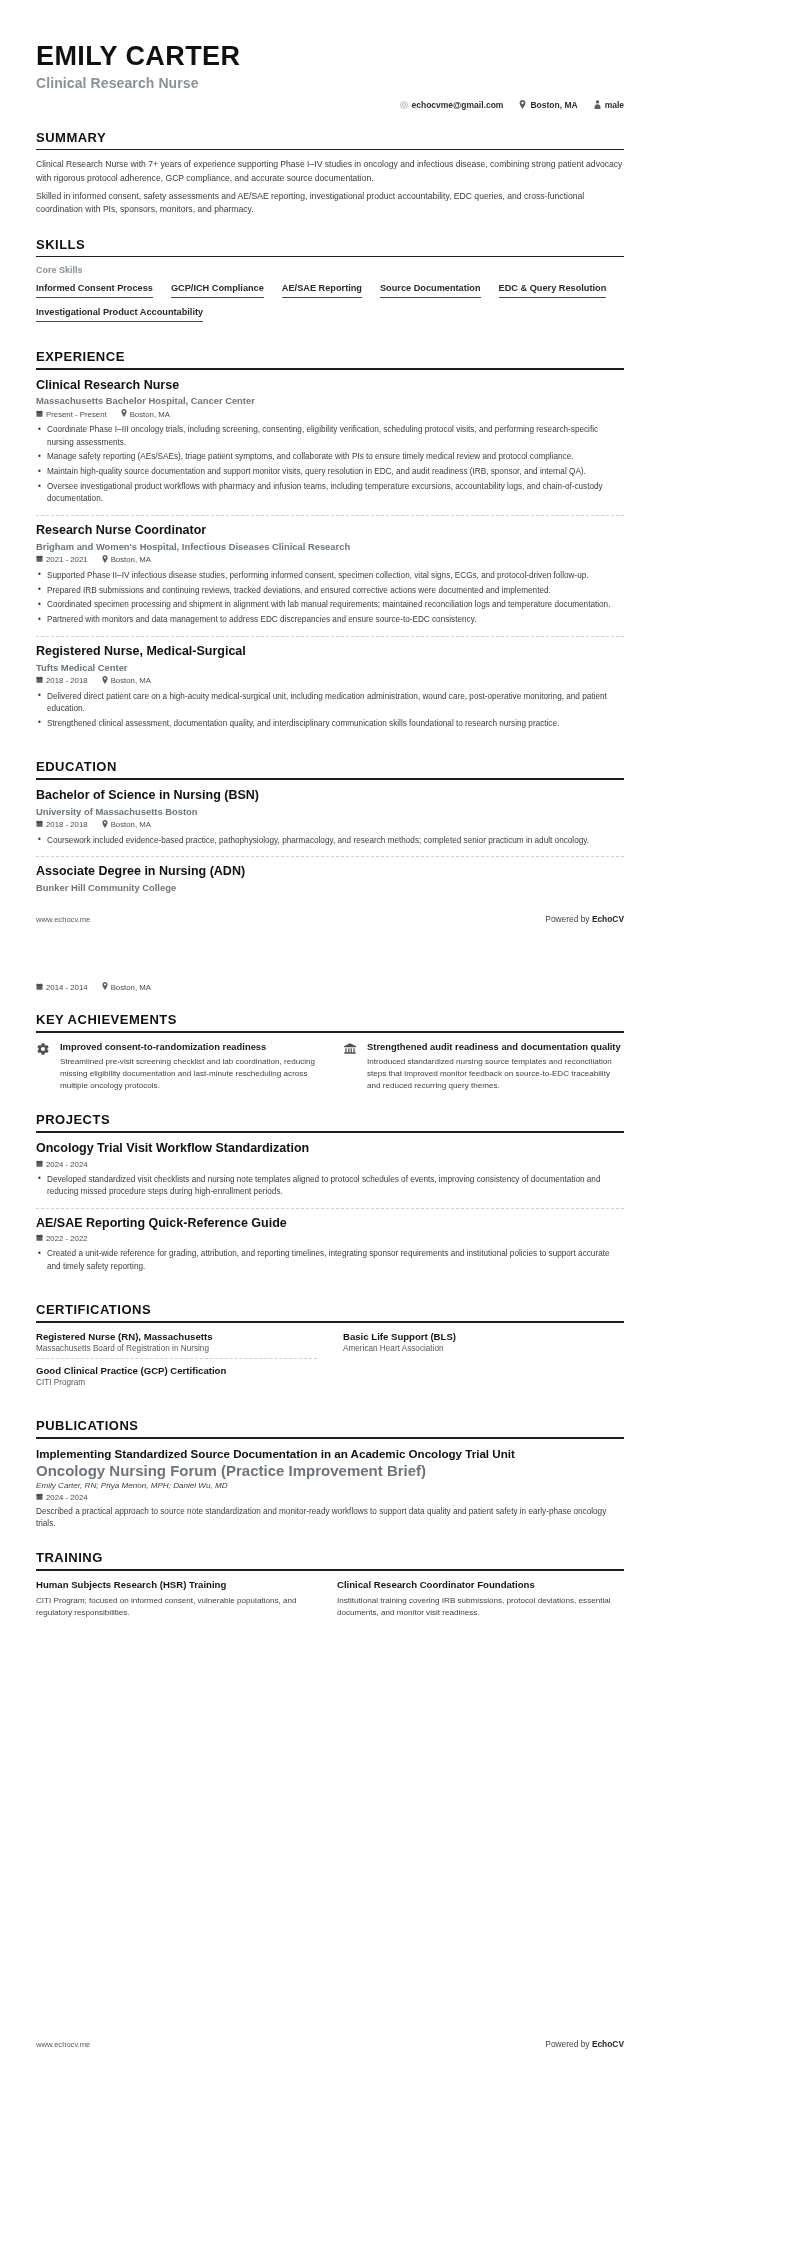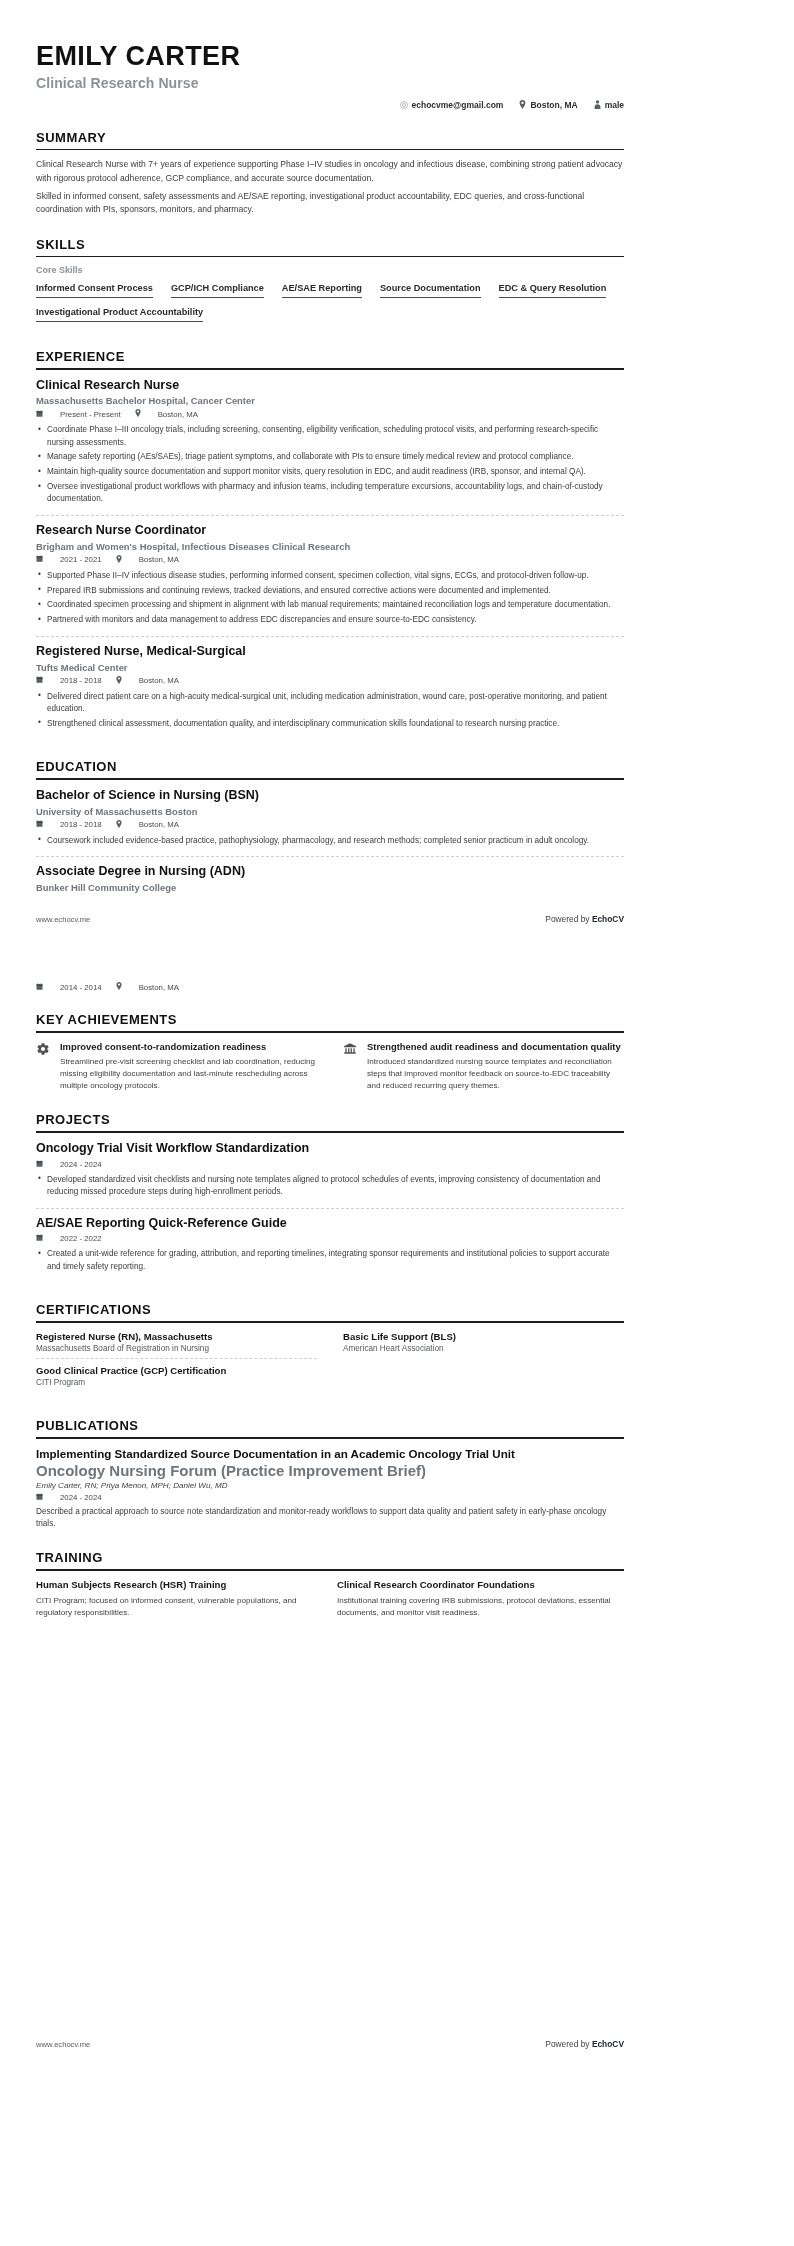--- a/index.html
+++ b/index.html
@@ -109,21 +109,21 @@
     margin-top: 2px;
   }
   .meta-row {
     display: flex;
     align-items: center;
     gap: 14px;
     margin-top: 3px;
     font-size: 7.8px;
     color: #4a4a4a;
   }
-  .meta-item { display: flex; align-items: center; gap: 17px; }
+  .meta-item { display: flex; align-items: center; gap: 3px; }
 
   ul.bullets { list-style: none; margin-top: 5px; }
   ul.bullets li {
     position: relative;
     padding-left: 11px;
     font-size: 8.2px;
     line-height: 1.5;
     color: #3b3b3b;
     margin-bottom: 2.5px;
   }

